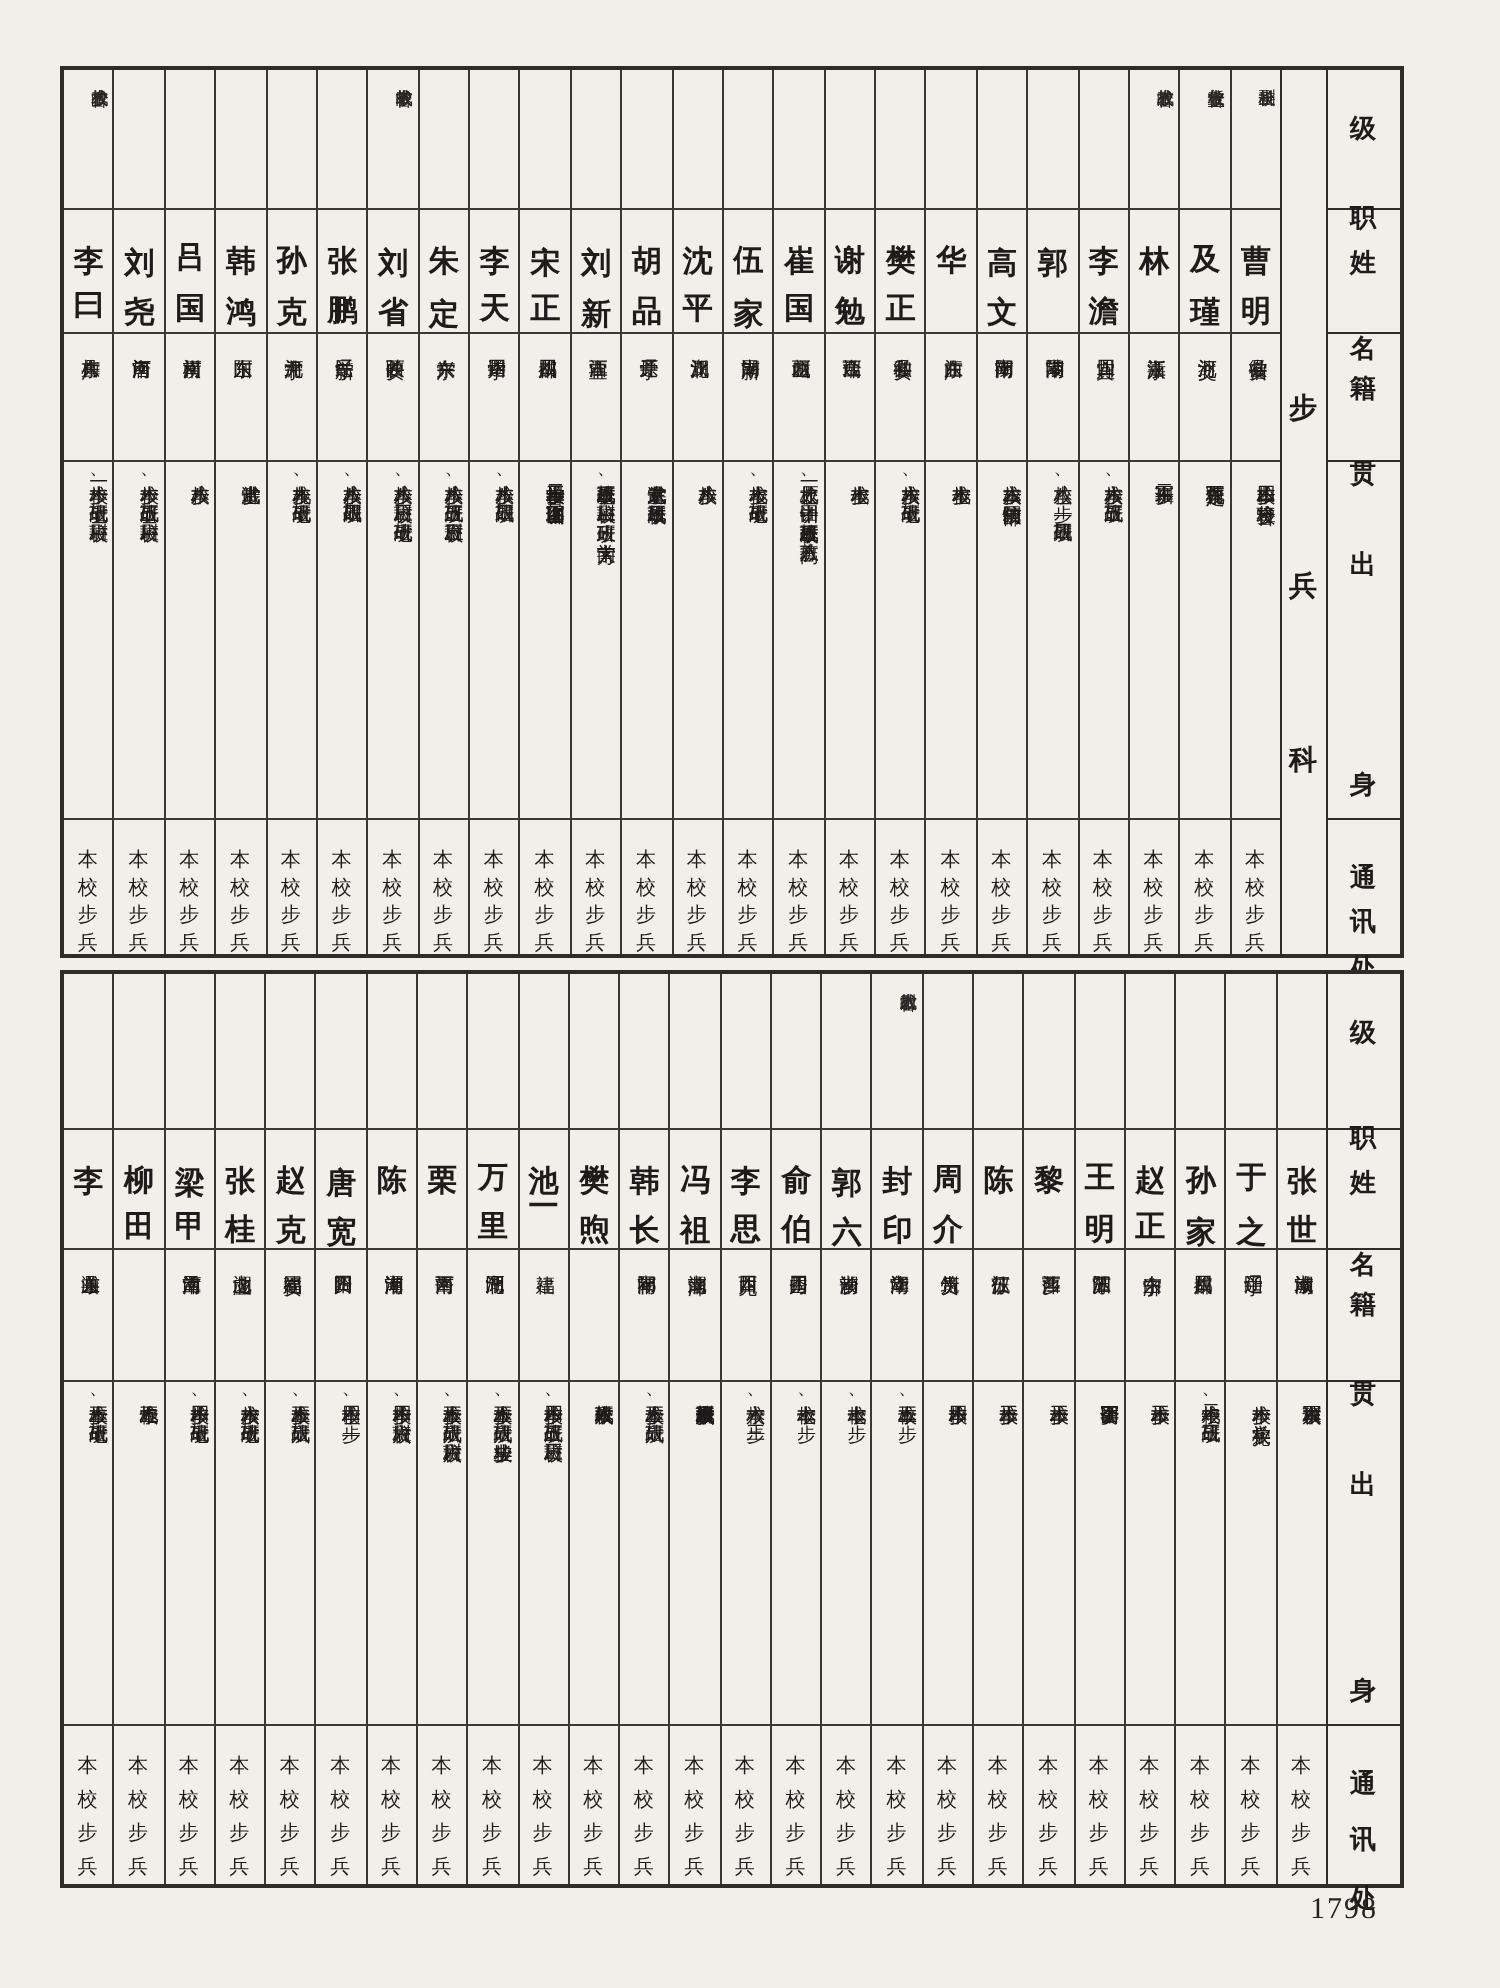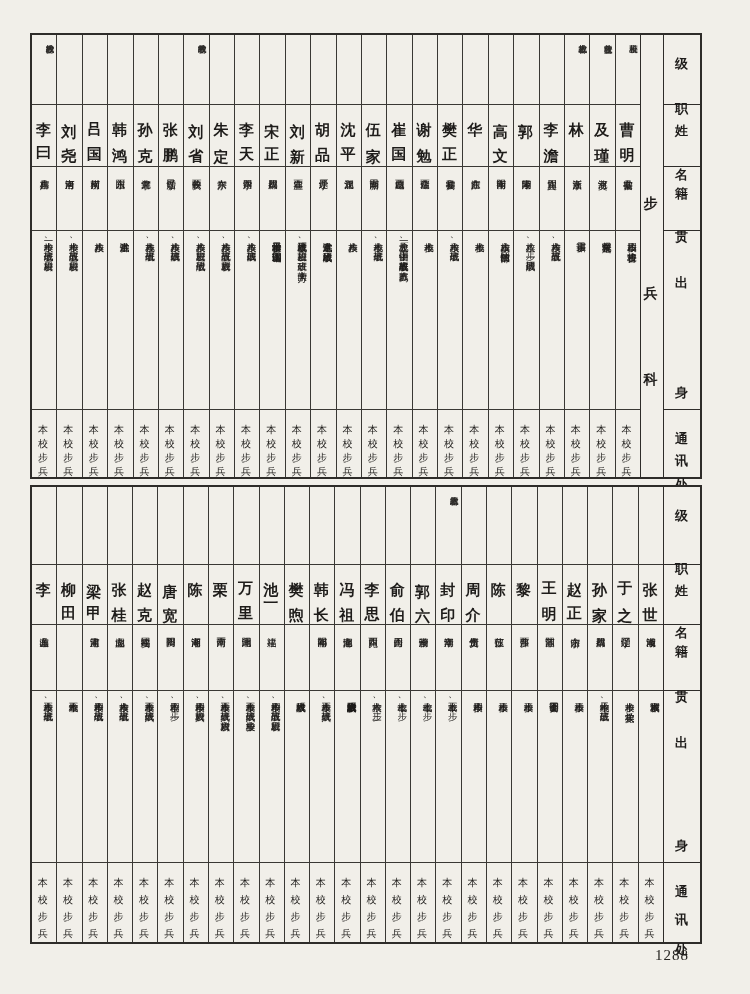--- a/index.html
+++ b/index.html
@@ -531,13 +531,13 @@
 
     <div class="officer-col">
       <div class="cell rank b-rank"></div>
       <div class="cell name b-name">李良</div>
       <div class="cell native b-native">山东潍县</div>
       <div class="cell origin b-origin">本校十五步、战研班七</div>
       <div class="cell address b-address">本校步兵科</div>
     </div>
   </div>
 
-<div class="page-number">1288</div>
+<div class="page-number">1798</div>
 
 </body></html>

